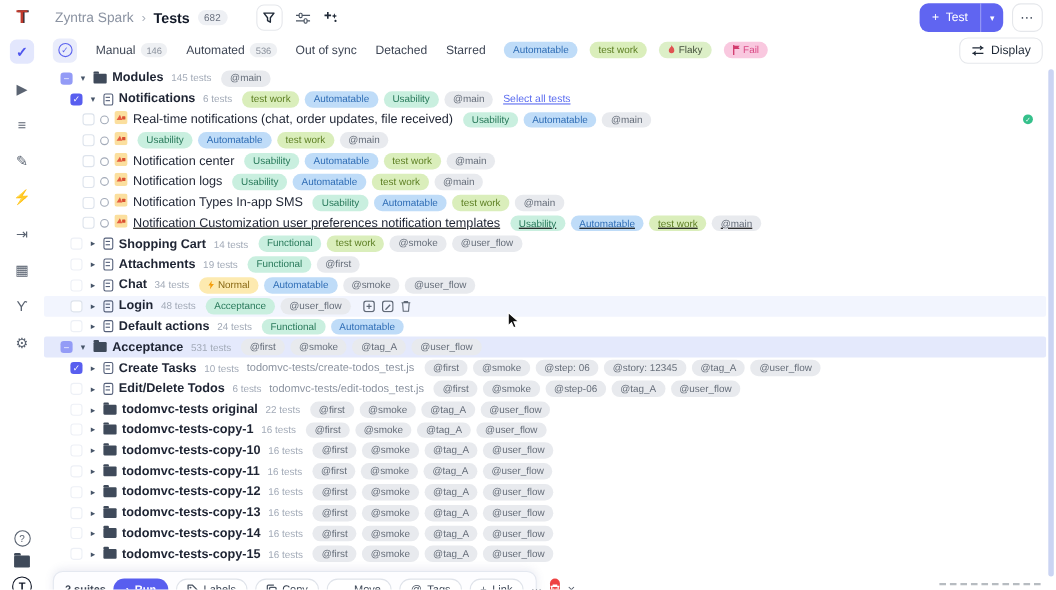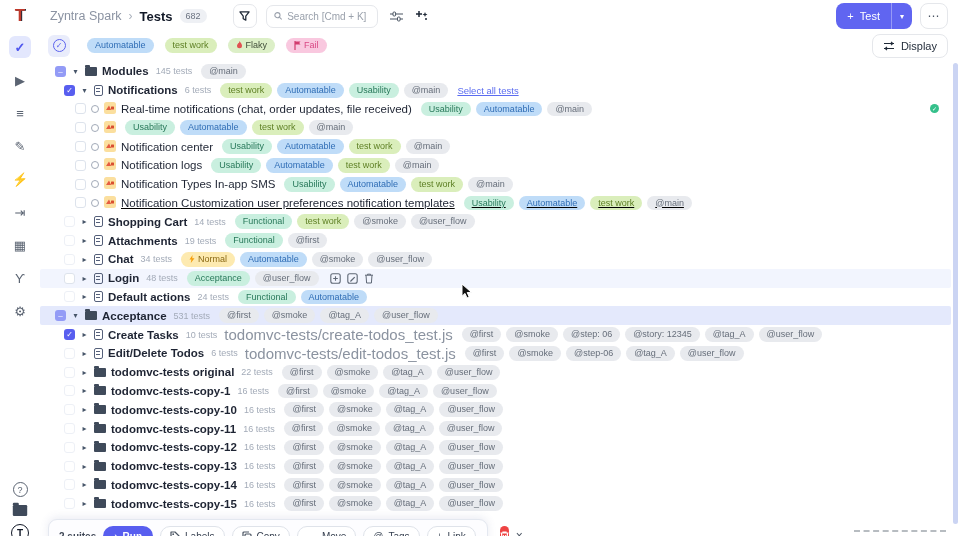--- a/index.html
+++ b/index.html
@@ -63,21 +63,21 @@
     align-items:center; gap:6px; padding:0 10px; font-size:11px; color:#1f2937; background:#fff; }
 
   
   .tree { position:absolute; left:40px; right:9px; top:62px; }
   .row { display:flex; align-items:center; height:18.8px; gap:5px; position:relative; padding-right:24px; }
   .row.sel { background:#e4e9fc; border-radius:2px; }
   .row.hov { background:#f2f5fe; border-radius:2px; }
   .rname { font-size:11.5px; color:#1e2433; white-space:nowrap; }
   .rname.b { font-weight:bold; font-weight:600; }
   .rcount { font-size:9px; color:#a3abb8; margin-left:2px; white-space:nowrap; }
-  .rpath { font-size:15px; color:#8b93a0; margin-left:2px; white-space:nowrap; }
+  .rpath { font-size:10px; color:#8b93a0; margin-left:2px; white-space:nowrap; }
   .rlink { font-size:9.5px; color:#5b6cf0; text-decoration:underline; margin-left:4px; white-space:nowrap; }
   .cb { width:11px; height:11px; border-radius:3px; flex:none; display:flex; align-items:center;
     justify-content:center; font-size:8px; color:#fff; }
   .cb.checked { background:#585eef; }
   .cb.ind { background:#939bf6; }
   .cb.empty { border:1px solid #dde3ec; background:#fff; }
   .cb.ghost { border:1px solid #edf0f6; background:#fff; }
   .chev { width:9px; font-size:8px; color:#475569; flex:none; text-align:center; }
   .folder-ic { width:12px; height:9px; background:#3f4a5a; border-radius:1px; position:relative; flex:none; }
   .folder-ic::before { content:""; position:absolute; top:-2px; left:0; width:5px; height:2px;
@@ -140,27 +140,20 @@
   <span class="crumb-sep">›</span>
   <span class="crumb-page">Tests</span>
   <span class="count-badge">682</span>
 
   <span class="ic-btn funnel-btn">
     <svg width="11" height="11" viewBox="0 0 12 12">
         <path d="M1 1h10L7.4 5.6V10L4.6 8.4V5.6Z" fill="none" stroke="#1f2937" stroke-width="1.4" stroke-linejoin="round"></path>
       </svg>
   </span>
 
-  <span class="search-box">
-    <svg width="10" height="10" viewBox="0 0 10 10">
-        <circle cx="4" cy="4" r="3" fill="none" stroke="#9aa1ac" stroke-width="1.3"></circle>
-        <path d="M6.3 6.3 9 9" stroke="#9aa1ac" stroke-width="1.3"></path>
-      </svg>
-    <input placeholder="Search [Cmd + K]" style="">
-  </span>
 
   <span class="plain-ic">
     <svg width="13" height="11" viewBox="0 0 13 11">
         <path d="M0 3h13M0 8h13" stroke="#4b5563" stroke-width="1.2"></path>
         <rect x="3" y="1" width="2.6" height="4" rx="1" fill="#fff" stroke="#4b5563"></rect>
         <rect x="7.5" y="6" width="2.6" height="4" rx="1" fill="#fff" stroke="#4b5563"></rect>
       </svg>
   </span>
   <span class="plain-ic">
     <svg width="13" height="12" viewBox="0 0 13 12">
@@ -181,20 +174,39 @@
       </span>
     </span>
     <span class="more-btn">⋯</span>
   </span>
 </div>
 
 <div class="filterbar">
   <span class="selcheck">
     <span class="ring">✓</span>
   </span>
+  <span id="filter-items" style="display:flex;gap:17px;align-items:center;">
+      <span class="f-item">
+        <span>Manual</span>
+        <span class="f-count">146</span>
+      </span>
+      <span class="f-item">
+        <span>Automated</span>
+        <span class="f-count">536</span>
+      </span>
+      <span class="f-item">
+        <span>Out of sync</span>
+      </span>
+      <span class="f-item">
+        <span>Detached</span>
+      </span>
+      <span class="f-item">
+        <span>Starred</span>
+      </span>
+    </span>
   <span id="filter-chips" style="display:flex;gap:11px;align-items:center;">
       <span class="chip" style="background: rgb(191, 220, 248); color: rgb(47, 109, 181);">
         <span>Automatable</span>
       </span>
       <span class="chip" style="background: rgb(218, 238, 187); color: rgb(93, 127, 35);">
         <span>test work</span>
       </span>
       <span class="chip" style="background: rgb(220, 239, 199); color: rgb(68, 80, 60);">
         <svg width="7" height="8" viewBox="0 0 7 8">
           <path d="M3.5 0C4 1.5 6 2.5 6 4.8A2.5 2.5 0 0 1 1 4.8C1 3.5 2 3 2.2 2 3 2.6 3.2 1 3.5 0Z" fill="#e05252"></path>

